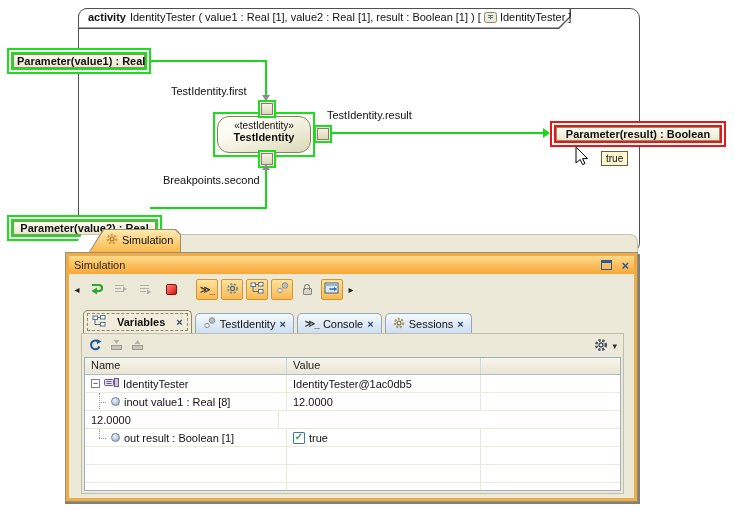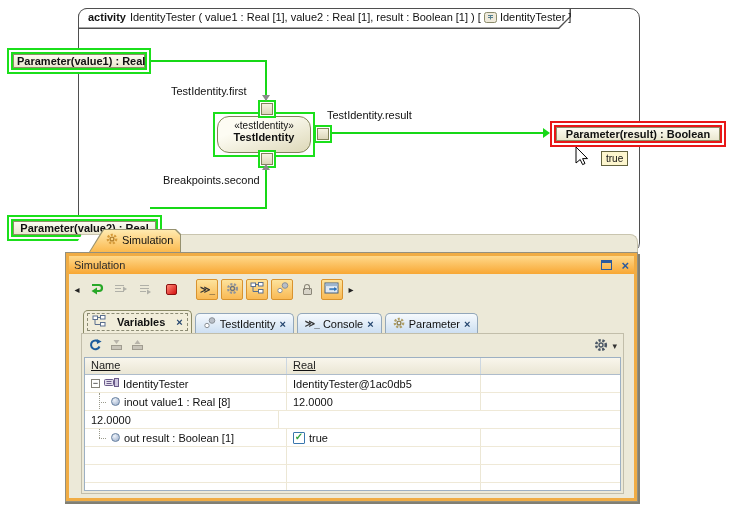--- a/index.html
+++ b/index.html
@@ -98,21 +98,21 @@
 
   .pane { position:absolute; left:12px; right:10px; top:77px; bottom:4px;
           border:1px solid #c2beaa; background:#ece9d8; padding:1px; }
   .tb2 { height:21px; display:flex; align-items:center; gap:8px; padding:0 5px; }
   .tb2 .right { margin-left:auto; display:flex; align-items:center; gap:4px; }
   .drop-arrow { font-size:9px; color:#333; }
 
   .tbl { position:absolute; left:2px; right:2px; top:23px; bottom:2px; border:1px solid #9db0c3;
          background:#fff; overflow:hidden; display:flex; flex-direction:column; }
   .thead { display:flex; height:17px; background:linear-gradient(#f9f6ec,#eae6d4);
-           border-bottom:1px solid #aebccb; flex:none;text-decoration:underline; }
+           border-bottom:1px solid #aebccb; flex:none; }
   .hc { padding:1px 6px; border-right:1px solid #ccd7e1; color:#222; }
   .tr { display:flex; height:18px; border-bottom:1px solid #efe9d7; flex:none; }
   .td { border-right:1px solid #ece7d5; padding:0 6px; display:flex; align-items:center; gap:4px;
         overflow:hidden; white-space:nowrap; }
   .c-name { width:202px; flex:none; }
   .c-val  { width:194px; flex:none; }
   .c-rest { flex:1; border-right:none; }
 
   .expander { width:9px; height:9px; border:1px solid #848278; background:#fff; flex:none;
               font-size:9px; line-height:6px; text-align:center; color:#000; }
@@ -300,21 +300,21 @@
           <div class="tab2">
             <span class="console-g">≫_</span>
             <span>Console</span>
             <span class="tab-x">×</span>
           </div>
           <div class="tab2">
             <span><svg width="12" height="12">
                   <circle cx="6" cy="6" r="4.2" fill="none" stroke="#b0a068" stroke-width="2.3" stroke-dasharray="2.1 1.5"></circle>
                   <circle cx="6" cy="6" r="1.9" fill="none" stroke="#8e8050" stroke-width="1.3"></circle>
                 </svg></span>
-            <span>Parameter</span>
+            <span>Sessions</span>
             <span class="tab-x">×</span>
           </div>
         </div>
 
         <div class="pane">
           <div class="tb2">
             <span><svg width="14" height="13">
                   <path d="M11.5 8.5 A4.4 4.4 0 1 1 11 4.2" fill="none" stroke="#1c5c9c" stroke-width="2"></path>
                   <polygon points="8.6,1 13.6,3.4 9,6" fill="#1c5c9c"></polygon>
                 </svg></span>
@@ -331,21 +331,21 @@
                     <circle cx="7" cy="7" r="4.8" fill="none" stroke="#4c5866" stroke-width="2.6" stroke-dasharray="2.3 1.6"></circle>
                     <circle cx="7" cy="7" r="2" fill="none" stroke="#4c5866" stroke-width="1.4"></circle>
                   </svg></span>
               <span class="drop-arrow">▾</span>
             </span>
           </div>
 
           <div class="tbl">
             <div class="thead">
               <div class="hc c-name">Name</div>
-              <div class="hc c-val">Real</div>
+              <div class="hc c-val">Value</div>
               <div class="hc c-rest"></div>
             </div>
 
             <div class="tr">
               <div class="td c-name">
                 <span class="expander">−</span>
                 <span><svg width="15" height="11">
                       <rect x="0.5" y="2.5" width="9" height="6" rx="1" fill="#e4e0ee" stroke="#6a5a8a"></rect>
                       <rect x="10.5" y="1.5" width="4" height="8" fill="#cfc8e2" stroke="#6a5a8a"></rect>
                       <path d="M2.5 4.5 h5 M2.5 6.5 h5" stroke="#6a5a8a"></path>

